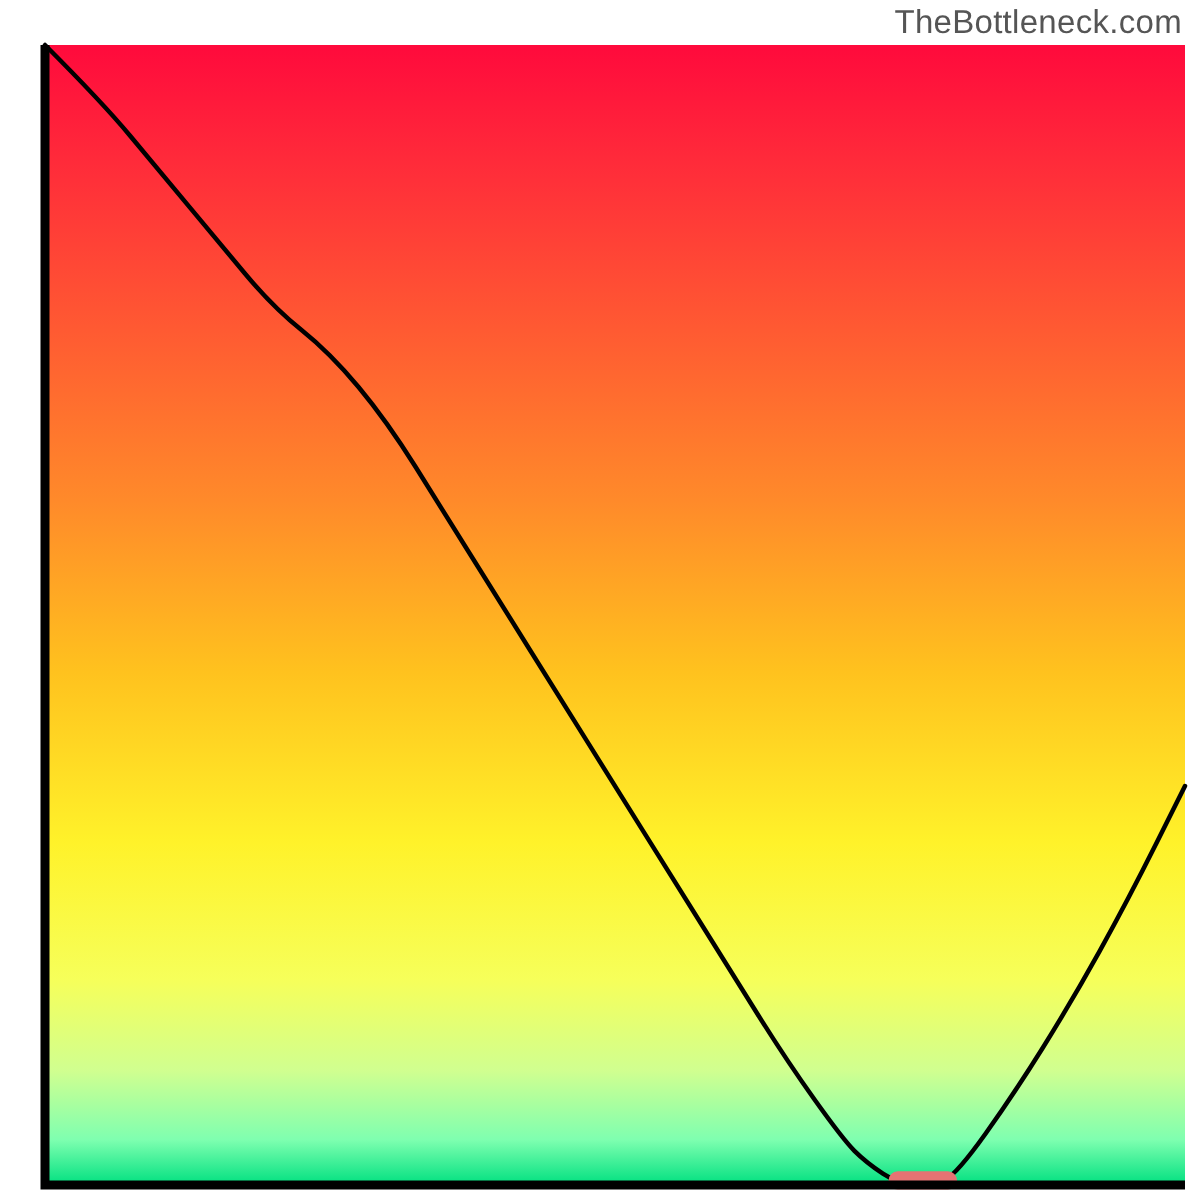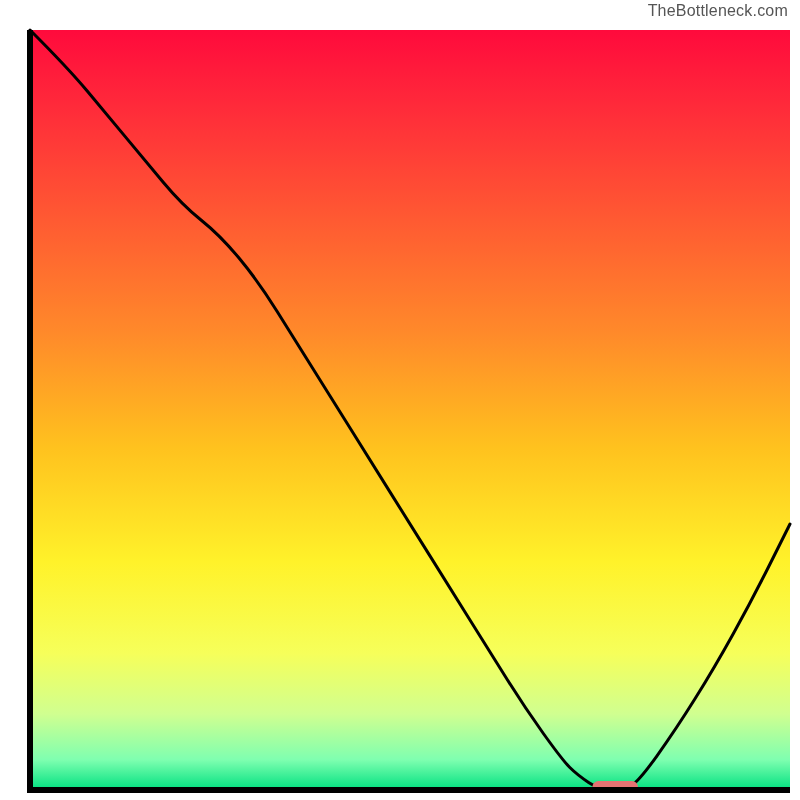--- a/index.html
+++ b/index.html
@@ -12,21 +12,21 @@
   }
   .container {
     position: relative;
     width: 800px;
     height: 800px;
   }
   .watermark {
     position: absolute;
     top: 2px;
     right: 12px;
-    font-size: 16px;
+    font-size: 22px;
     color: #555;
     font-weight: 500;
     letter-spacing: 0.2px;
     margin-left: 48px;
   }
   svg {
     display: block;
   }
 </style>
 </head>

